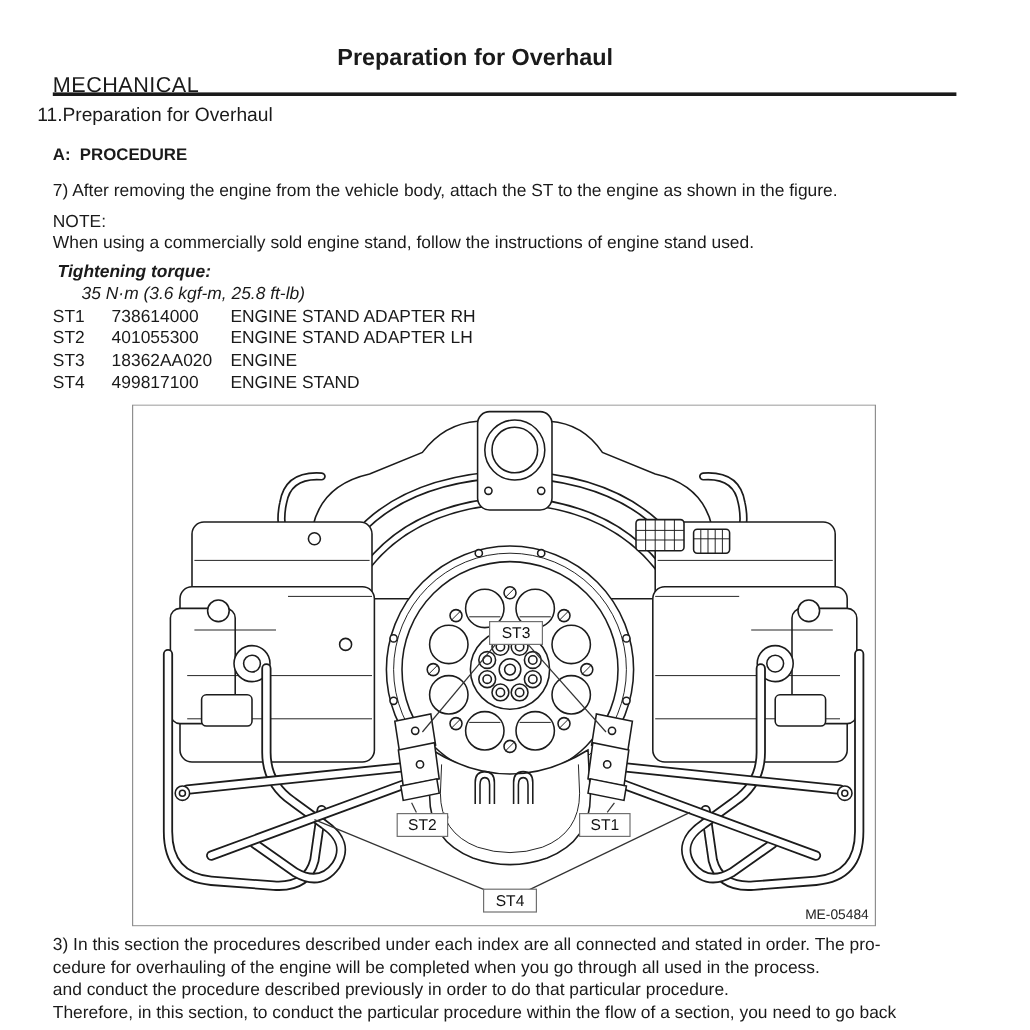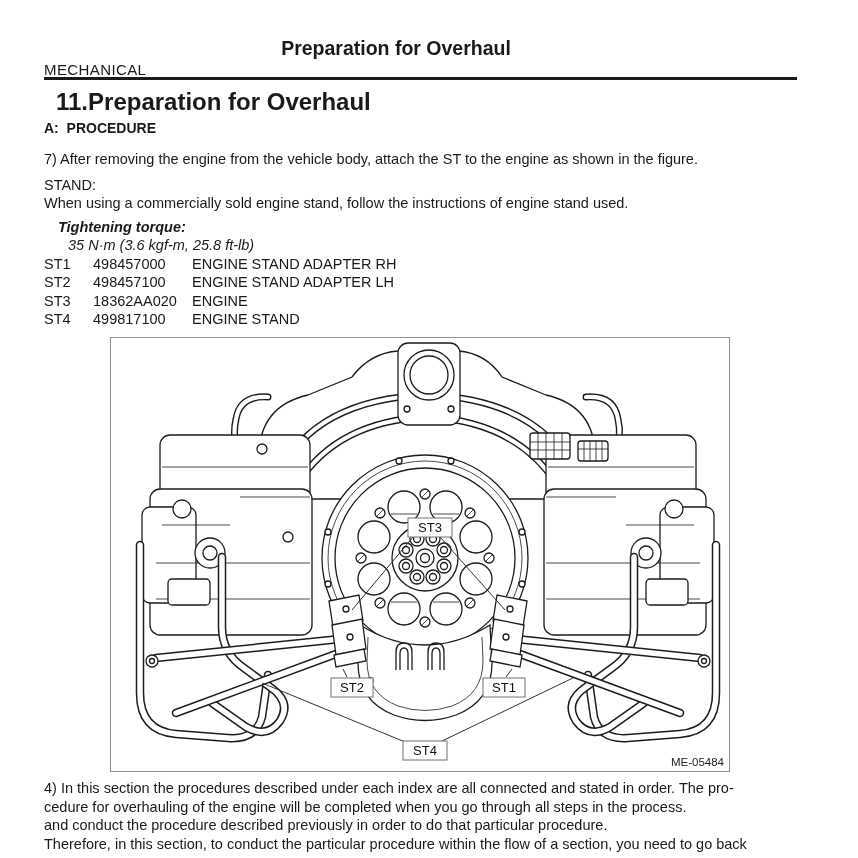--- a/index.html
+++ b/index.html
@@ -1,28 +1,28 @@
 <!DOCTYPE html>
 <html><head>
 <meta charset="utf-8">
 <style>
   html,body{margin:0;padding:0;background:#fff}
   #page{position:relative;width:858px;height:858px;background:#fff;
         font-family:"Liberation Sans",sans-serif;color:#1a1a1a;overflow:hidden}
   .abs{position:absolute}
   .title{top:37px;left:0;width:792px;text-align:center;font-size:19.5px;font-weight:700}
-  .mech{top:61px;left:44px;font-size:15px;letter-spacing:.4px}
+  .mech{top:61px;left:44px;font-size:18px;letter-spacing:.4px}
   .rule{top:77px;left:44px;width:753px;height:3.2px;background:#1a1a1a}
-  .h1{top:88px;left:56px;font-size:24px;font-weight:700}
+  .h1{top:88px;left:31px;font-size:16px;font-weight:400}
   .h2{top:120px;left:44px;font-size:14px;font-weight:700;white-space:pre}
   .body{font-size:14.5px;line-height:18px}
   .step1{top:150px;left:44px;width:745px}
   .notelb{top:176px;left:44px}
   .notetx{top:194px;left:44px;width:745px}
-  .tq1{top:218px;left:58px;font-style:italic;font-weight:700}
+  .tq1{top:218px;left:48px;font-style:italic;font-weight:700}
   .tq2{top:236px;left:68px;font-style:italic;font-weight:400}
   .tools{top:255px;left:44px}
   .trow{display:flex;height:18.3px}
   .tid{width:49px}
   .tpn{width:99px}
   .fig{top:337px;left:110px;width:620px;height:435px}
   .step2{top:779px;left:44px;width:785px}
   .step2 div{height:18.5px}
   
   .frame{fill:#fff;stroke:#8f8f8f;stroke-width:1}
@@ -43,34 +43,34 @@
 
 <div id="page">
 
   <div class="abs title">Preparation for Overhaul</div>
   <div class="abs mech">MECHANICAL</div>
   <div class="abs rule"></div>
   <div class="abs h1">11.Preparation for Overhaul</div>
   <div class="abs h2">A:  PROCEDURE</div>
 
   <div class="abs body step1">7) After removing the engine from the vehicle body, attach the ST to the engine as shown in the figure.</div>
-  <div class="abs body notelb">STAND:</div>
+  <div class="abs body notelb">NOTE:</div>
   <div class="abs body notetx">When using a commercially sold engine stand, follow the instructions of engine stand used.</div>
   <div class="abs body tq1">Tightening torque:</div>
   <div class="abs body tq2">35 N·m (3.6 kgf-m, 25.8 ft-lb)</div>
 
   <div class="abs body tools">
     <div class="trow">
       <span class="tid">ST1</span>
-      <span class="tpn">498457000</span>
+      <span class="tpn">738614000</span>
       <span class="tnm">ENGINE STAND ADAPTER RH</span>
     </div>
     <div class="trow">
       <span class="tid">ST2</span>
-      <span class="tpn">498457100</span>
+      <span class="tpn">401055300</span>
       <span class="tnm">ENGINE STAND ADAPTER LH</span>
     </div>
     <div class="trow">
       <span class="tid">ST3</span>
       <span class="tpn">18362AA020</span>
       <span class="tnm">ENGINE</span>
     </div>
     <div class="trow">
       <span class="tid">ST4</span>
       <span class="tpn">499817100</span>
@@ -269,19 +269,19 @@
       <g>
         <rect class="lblbox" x="293" y="404" width="44" height="19"></rect>
         <text class="lbltx" x="315" y="418">ST4</text>
       </g>
 
       <text class="figcode" x="614" y="429">ME-05484</text>
     </svg>
   </div>
 
   <div class="abs body step2">
-    <div>4) In this section the procedures described under each index are all connected and stated in order. The pro-</div>
-    <div>cedure for overhauling of the engine will be completed when you go through all steps in the process.</div>
+    <div>3) In this section the procedures described under each index are all connected and stated in order. The pro-</div>
+    <div>cedure for overhauling of the engine will be completed when you go through all used in the process.</div>
     <div>and conduct the procedure described previously in order to do that particular procedure.</div>
     <div>Therefore, in this section, to conduct the particular procedure within the flow of a section, you need to go back</div>
   </div>
 
 </div>
 
 </body></html>

